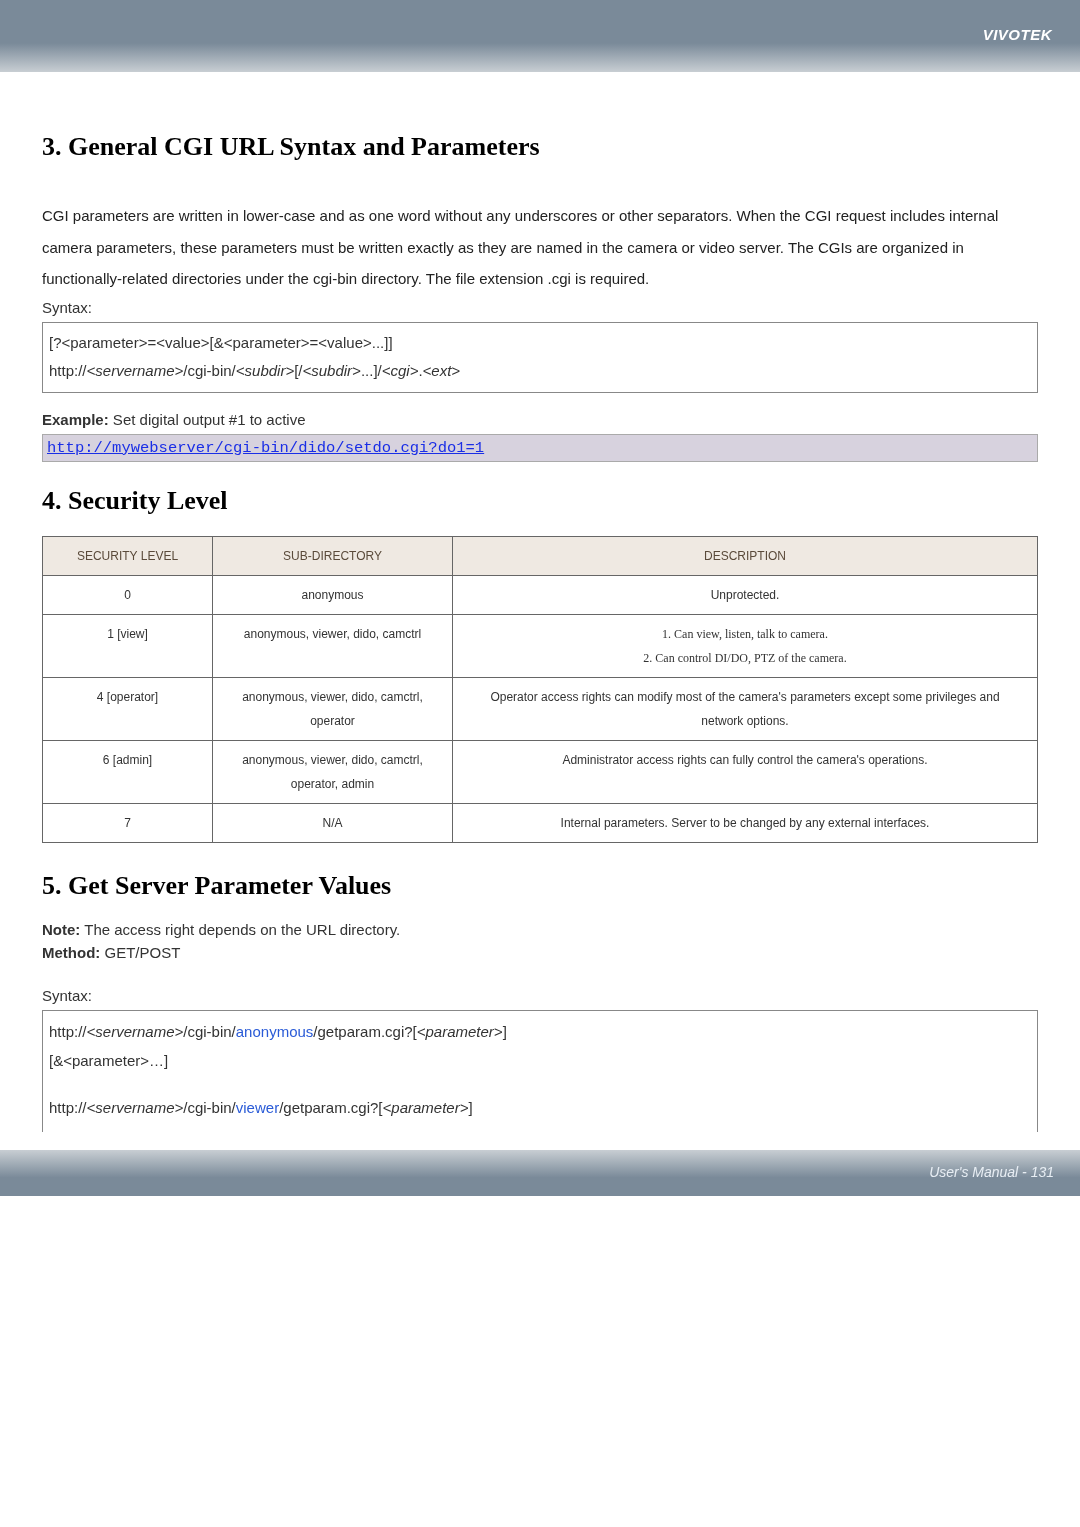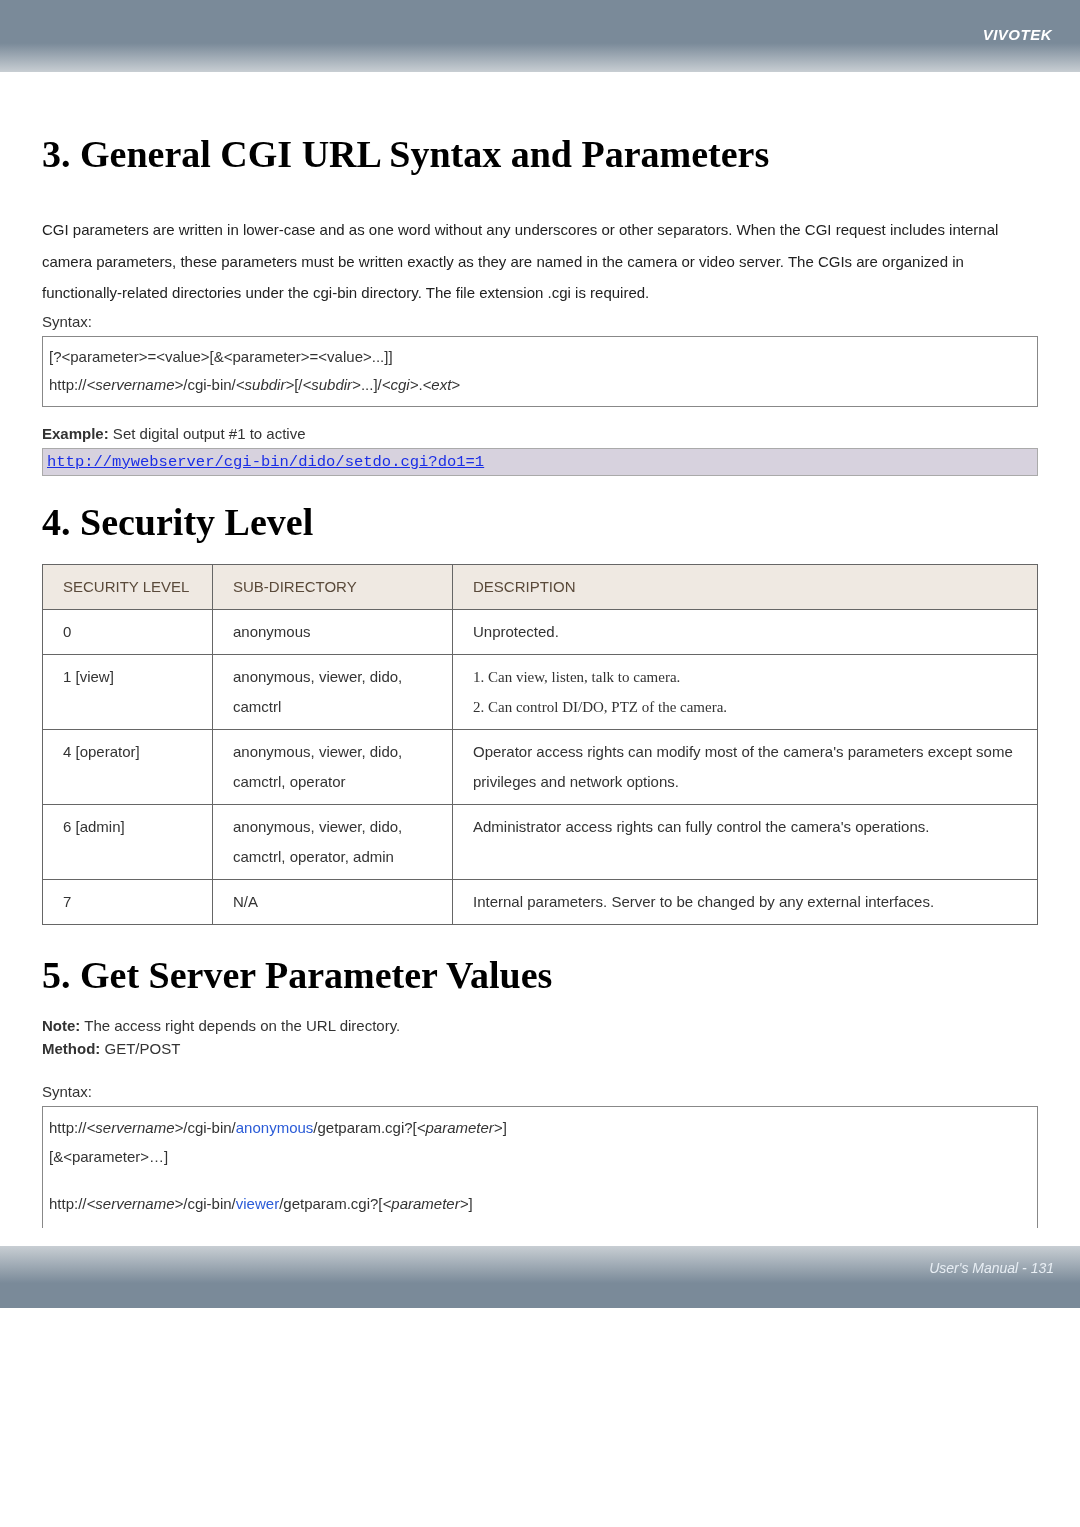--- a/index.html
+++ b/index.html
@@ -24,21 +24,21 @@
     font-style: italic;
     font-weight: bold;
     font-size: 15px;
     letter-spacing: 0.5px;
   }
   .page {
     padding: 36px 42px 10px 42px;
   }
   h2.section-title {
     font-family: "Times New Roman", Times, serif;
-    font-size: 38px;
+    font-size: 26px;
     font-weight: bold;
     color: #000;
     margin: 24px 0 20px 0;
   }
   p.body-text {
     line-height: 2.1;
     font-size: 15px;
     color: #222;
     margin-bottom: 2px;
     margin-top: 38px;
@@ -74,23 +74,23 @@
   .url-bar a { color: #1a2ee6; text-decoration: underline; }
   table.sec-table {
     border-collapse: collapse;
     width: 100%;
     margin-top: 14px;
     margin-bottom: 28px;
   }
   table.sec-table th, table.sec-table td {
     border: 1px solid #666;
     padding: 7px 20px;
-    text-align: left;
+    text-align: center;
     vertical-align: top;
-    font-size: 15px;
+    font-size: 12px;
     line-height: 2.0;
   }
   table.sec-table th {
     background: #efe9e2;
     font-weight: normal;
     color: #5a4a3a;
   }
   .col-level { width: 170px; }
   .col-subdir { width: 240px; }
   .note-line { font-size: 15px; margin-bottom: 6px; }
@@ -99,21 +99,21 @@
     border: 1px solid #888;
     border-bottom: none;
     padding: 6px 6px 10px 6px;
     font-size: 15px;
     line-height: 1.95;
     margin-top: 4px;
   }
   .syntax-box2 .italic { font-style: italic; }
   .syntax-box2 .blue { color: #2a5bd7; }
   .footer {
-    height: 62px;
+    height: 46px;
     background: linear-gradient(to bottom, #c8ced3 0%, #7a8a99 60%, #7a8a99 100%);
     position: relative;
     margin-top: 8px;
   }
   .footer-text {
     position: absolute;
     right: 26px;
     top: 14px;
     color: #e8eef4;
     font-style: italic;

